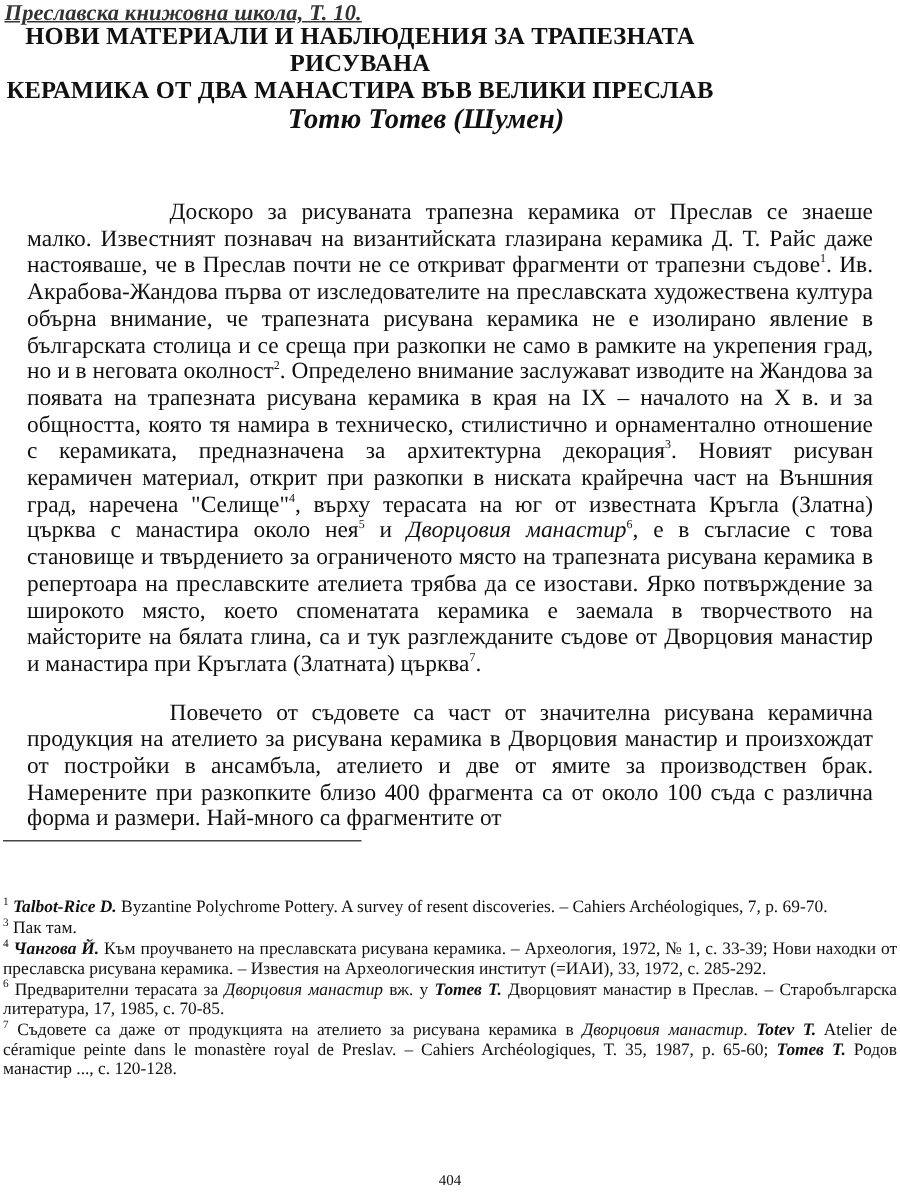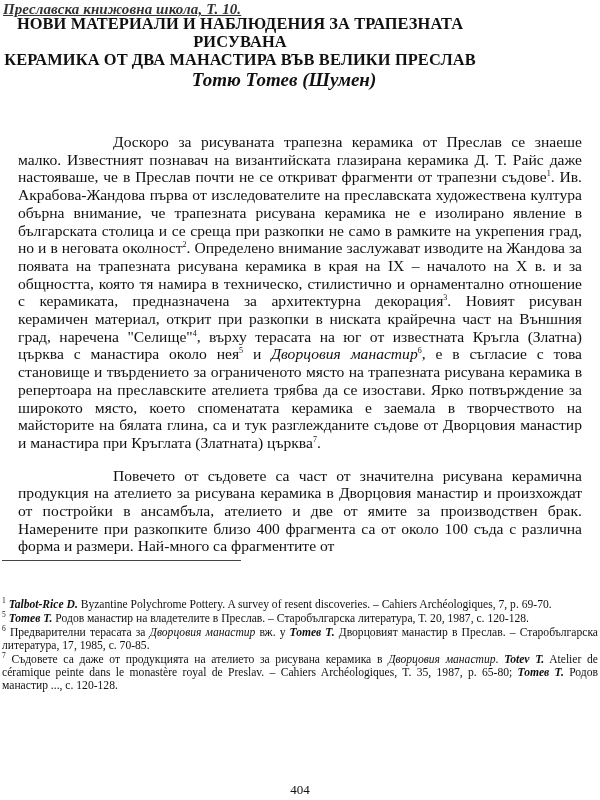--- a/index.html
+++ b/index.html
@@ -34,21 +34,21 @@
   .footnotes {
     position: absolute; left: 2px; top: 565px; width: 596px;
     font-size: 11.6px; line-height: 13px; text-align: justify; margin-top: 33px;
   }
   .footnotes .fn { margin: 0 0 1px 0; }
   .fn b { font-style: italic; font-weight: bold; }
   .fn i { font-style: italic; }
   .fn sup { font-size: 7.5px; }
   .page-number {
     position: absolute; left: 0; top: 782px; width: 600px;
-    text-align: center; font-size: 13px;
+    text-align: center; font-size: 10px;
   }
 </style>
 </head>
 <body>
 
 <div class="running-head">Преславска книжовна школа, Т. 10.</div>
 
 <div class="title">
   <div>НОВИ МАТЕРИАЛИ И НАБЛЮДЕНИЯ ЗА ТРАПЕЗНАТА РИСУВАНА</div>
   <div>КЕРАМИКА ОТ ДВА МАНАСТИРА ВЪВ ВЕЛИКИ ПРЕСЛАВ</div>
@@ -58,18 +58,19 @@
 
 <div class="body">
   <p><span>Доскоро за рисуваната трапезна керамика от Преслав се знаеше малко. Известният познавач на византийската глазирана керамика Д. Т. Райс даже настояваше, че в Преслав почти не се откриват фрагменти от трапезни съдове</span><sup>1</sup><span>. Ив. Акрабова-Жандова първа от изследователите на преславската художествена култура обърна внимание, че трапезната рисувана керамика не е изолирано явление в българската столица и се среща при разкопки не само в рамките на укрепения град, но и в неговата околност</span><sup>2</sup><span>. Определено внимание заслужават изводите на Жандова за появата на трапезната рисувана керамика в края на IX – началото на X в. и за общността, която тя намира в техническо, стилистично и орнаментално отношение с керамиката, предназначена за архитектурна декорация</span><sup>3</sup><span>. Новият рисуван керамичен материал, открит при разкопки в ниската крайречна част на Външния град, наречена "Селище"</span><sup>4</sup><span>, върху терасата на юг от известната Кръгла (Златна) църква с манастира около нея</span><sup>5</sup><span> и </span><i>Дворцовия манастир</i><sup>6</sup><span>, е в съгласие с това становище и твърдението за ограниченото място на трапезната рисувана керамика в репертоара на преславските ателиета трябва да се изостави. Ярко потвърждение за широкото място, което споменатата керамика е заемала в творчеството на майсторите на бялата глина, са и тук разглежданите съдове от Дворцовия манастир и манастира при Кръглата (Златната) църква</span><sup>7</sup><span>.</span></p>
   <p>Повечето от съдовете са част от значителна рисувана керамична продукция на ателието за рисувана керамика в Дворцовия манастир и произхождат от постройки в ансамбъла, ателието и две от ямите за производствен брак. Намерените при разкопките близо 400 фрагмента са от около 100 съда с различна форма и размери. Най-много са фрагментите от</p>
 </div>
 
 <div class="rule"></div>
 
 <div class="footnotes">
   <div class="fn"><sup>1</sup> <b>Talbot-Rice D.</b><span> Byzantine Polychrome Pottery. A survey of resent discoveries. – Cahiers Archéologiques, 7, p. 69-70.</span></div>
-  <div class="fn"><sup>5</sup> <b>Тотев Т.</b><span> Родов манастир на владетелите в Преслав. – Старобългарска литература, Т. 20, 1987, с. 120-128.</span></div>
+  <div class="fn"><sup>3</sup> <span>Пак там.</span></div>
+  <div class="fn"><sup>4</sup> <b>Чангова Й.</b><span> Към проучването на преславската рисувана керамика. – Археология, 1972, № 1, с. 33-39; Нови находки от преславска рисувана керамика. – Известия на Археологическия институт (=ИАИ), 33, 1972, с. 285-292.</span></div>
   <div class="fn"><sup>6</sup> <span>Предварителни терасата за </span><i>Дворцовия манастир</i><span> вж. у </span><b>Тотев Т.</b><span> Дворцовият манастир в Преслав. – Старобългарска литература, 17, 1985, с. 70-85.</span></div>
-  <div class="fn"><sup>7</sup> <span>Съдовете са даже от продукцията на ателието за рисувана керамика в </span><i>Дворцовия манастир</i><span>. </span><b>Totev T.</b><span> Atelier de céramique peinte dans le monastère royal de Preslav. – Cahiers Archéologiques, T. 35, 1987, p. 65-80; </span><b>Тотев Т.</b><span> Родов манастир ..., с. 120-128.</span></div>
+  <div class="fn"><sup>7</sup> <span>Съдовете са даже от продукцията на ателието за рисувана керамика в </span><i>Дворцовия манастир</i><span>. </span><b>Totev T.</b><span> Atelier de céramique peinte dans le monastère royal de Preslav. – Cahiers Archéologiques, T. 35, 1987, p. 65-60; </span><b>Тотев Т.</b><span> Родов манастир ..., с. 120-128.</span></div>
 </div>
 
 <div class="page-number">404</div>
 
 </body></html>

